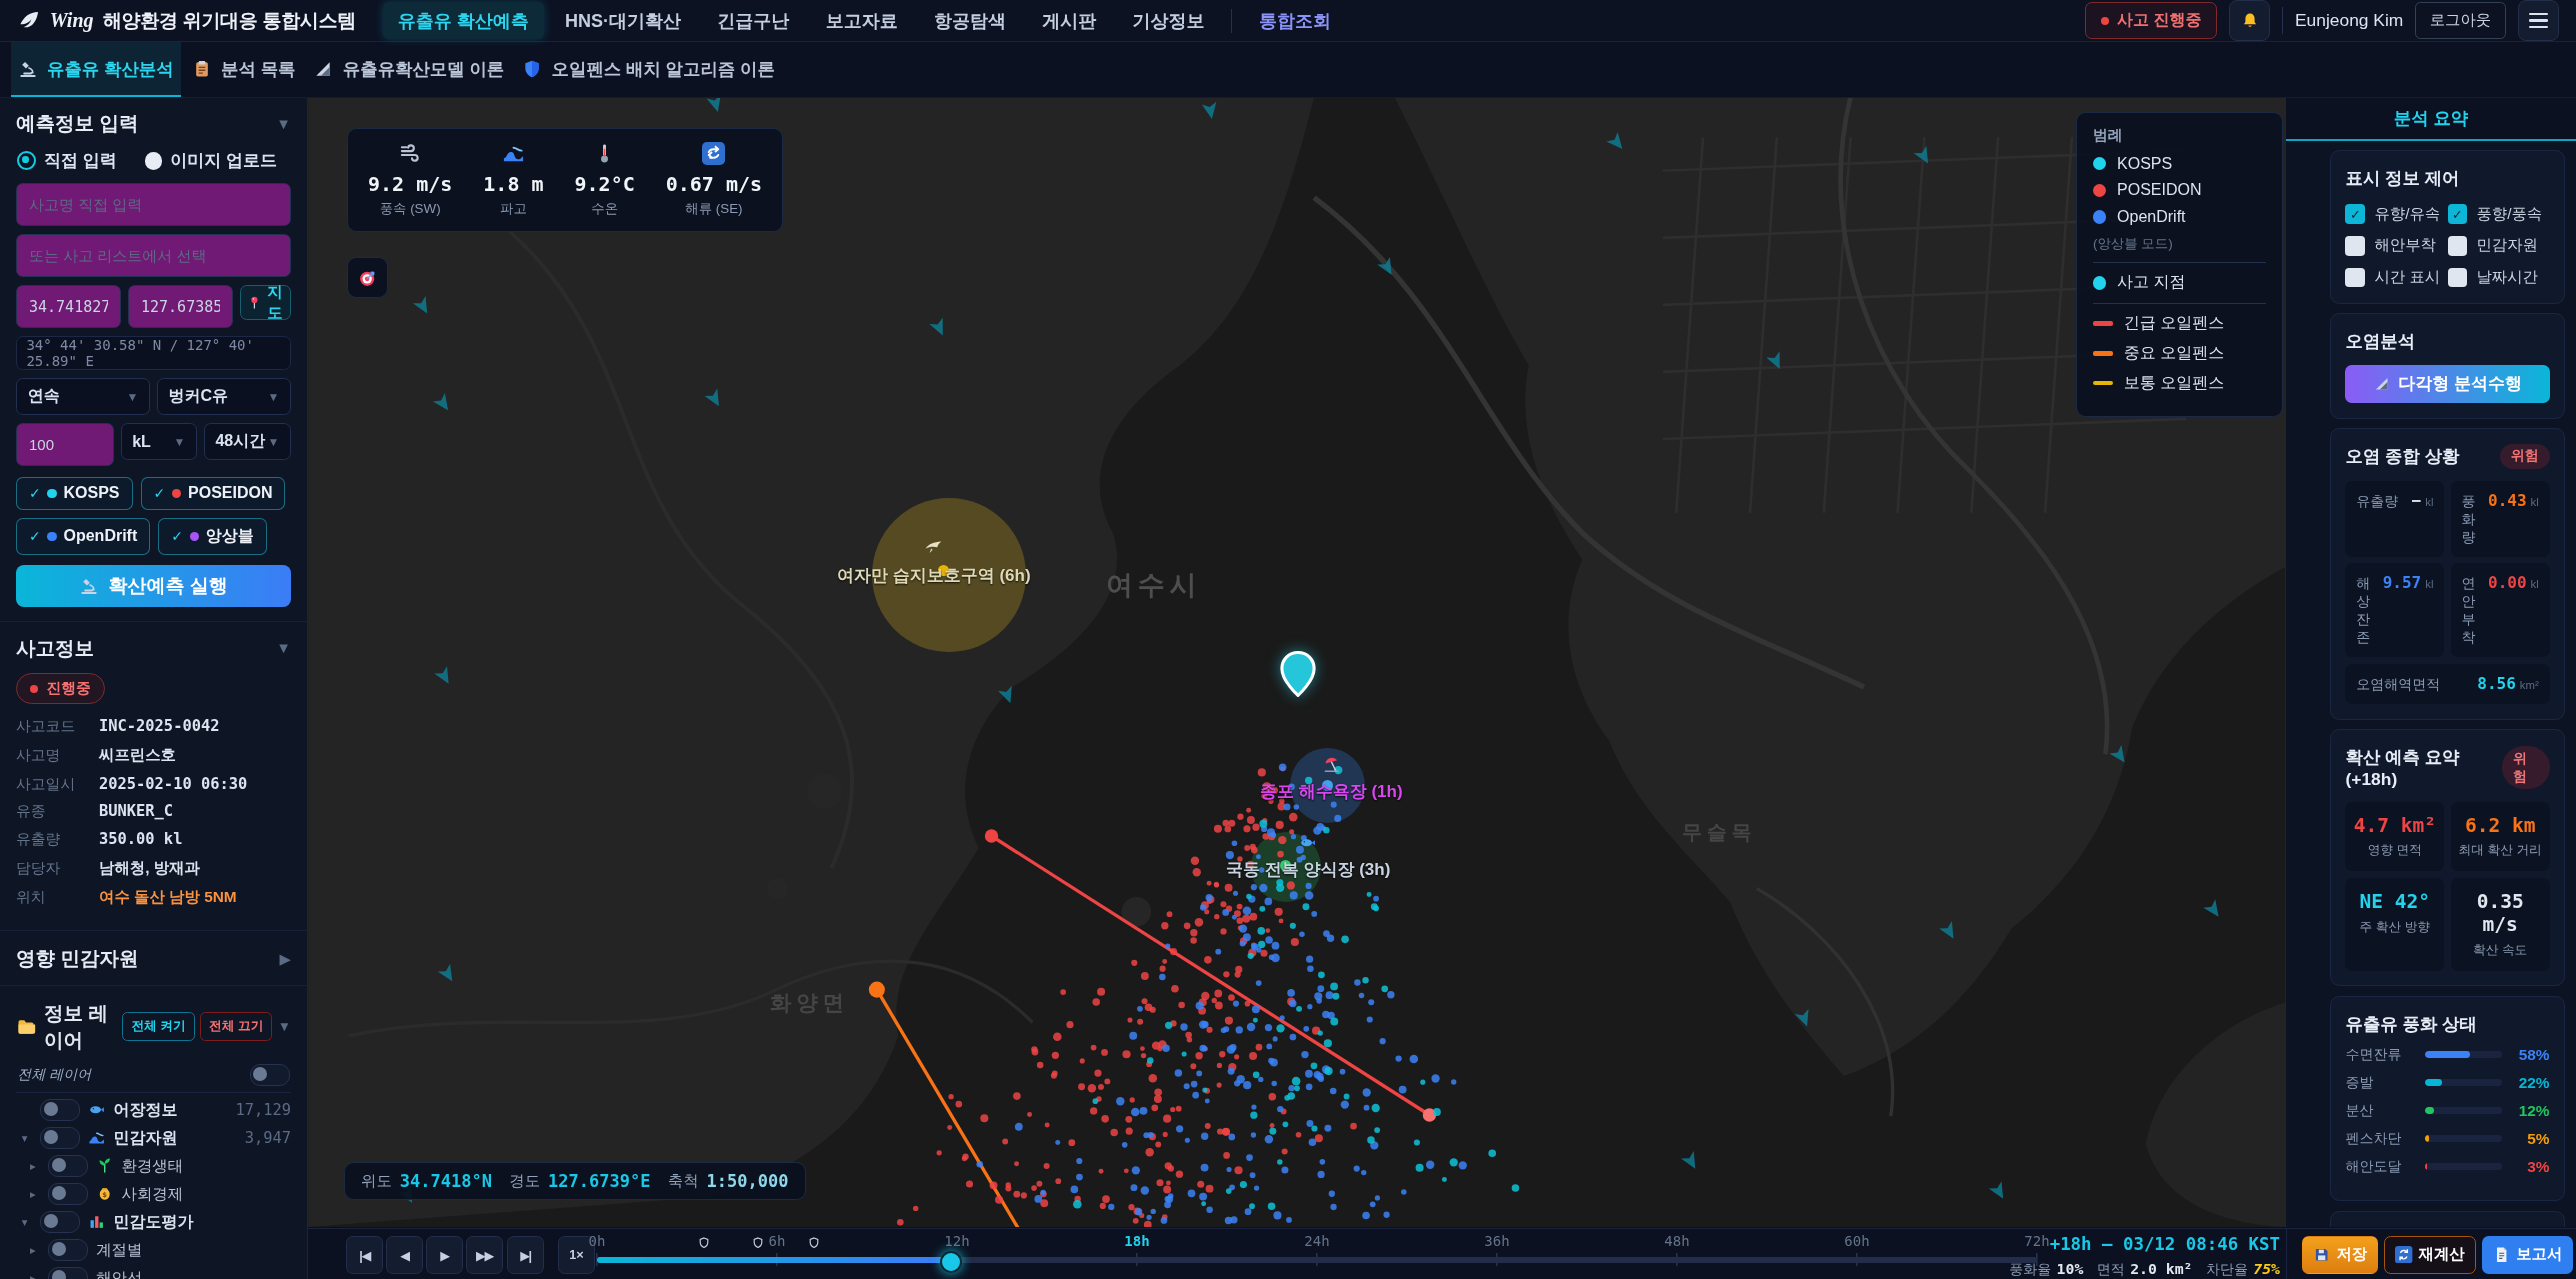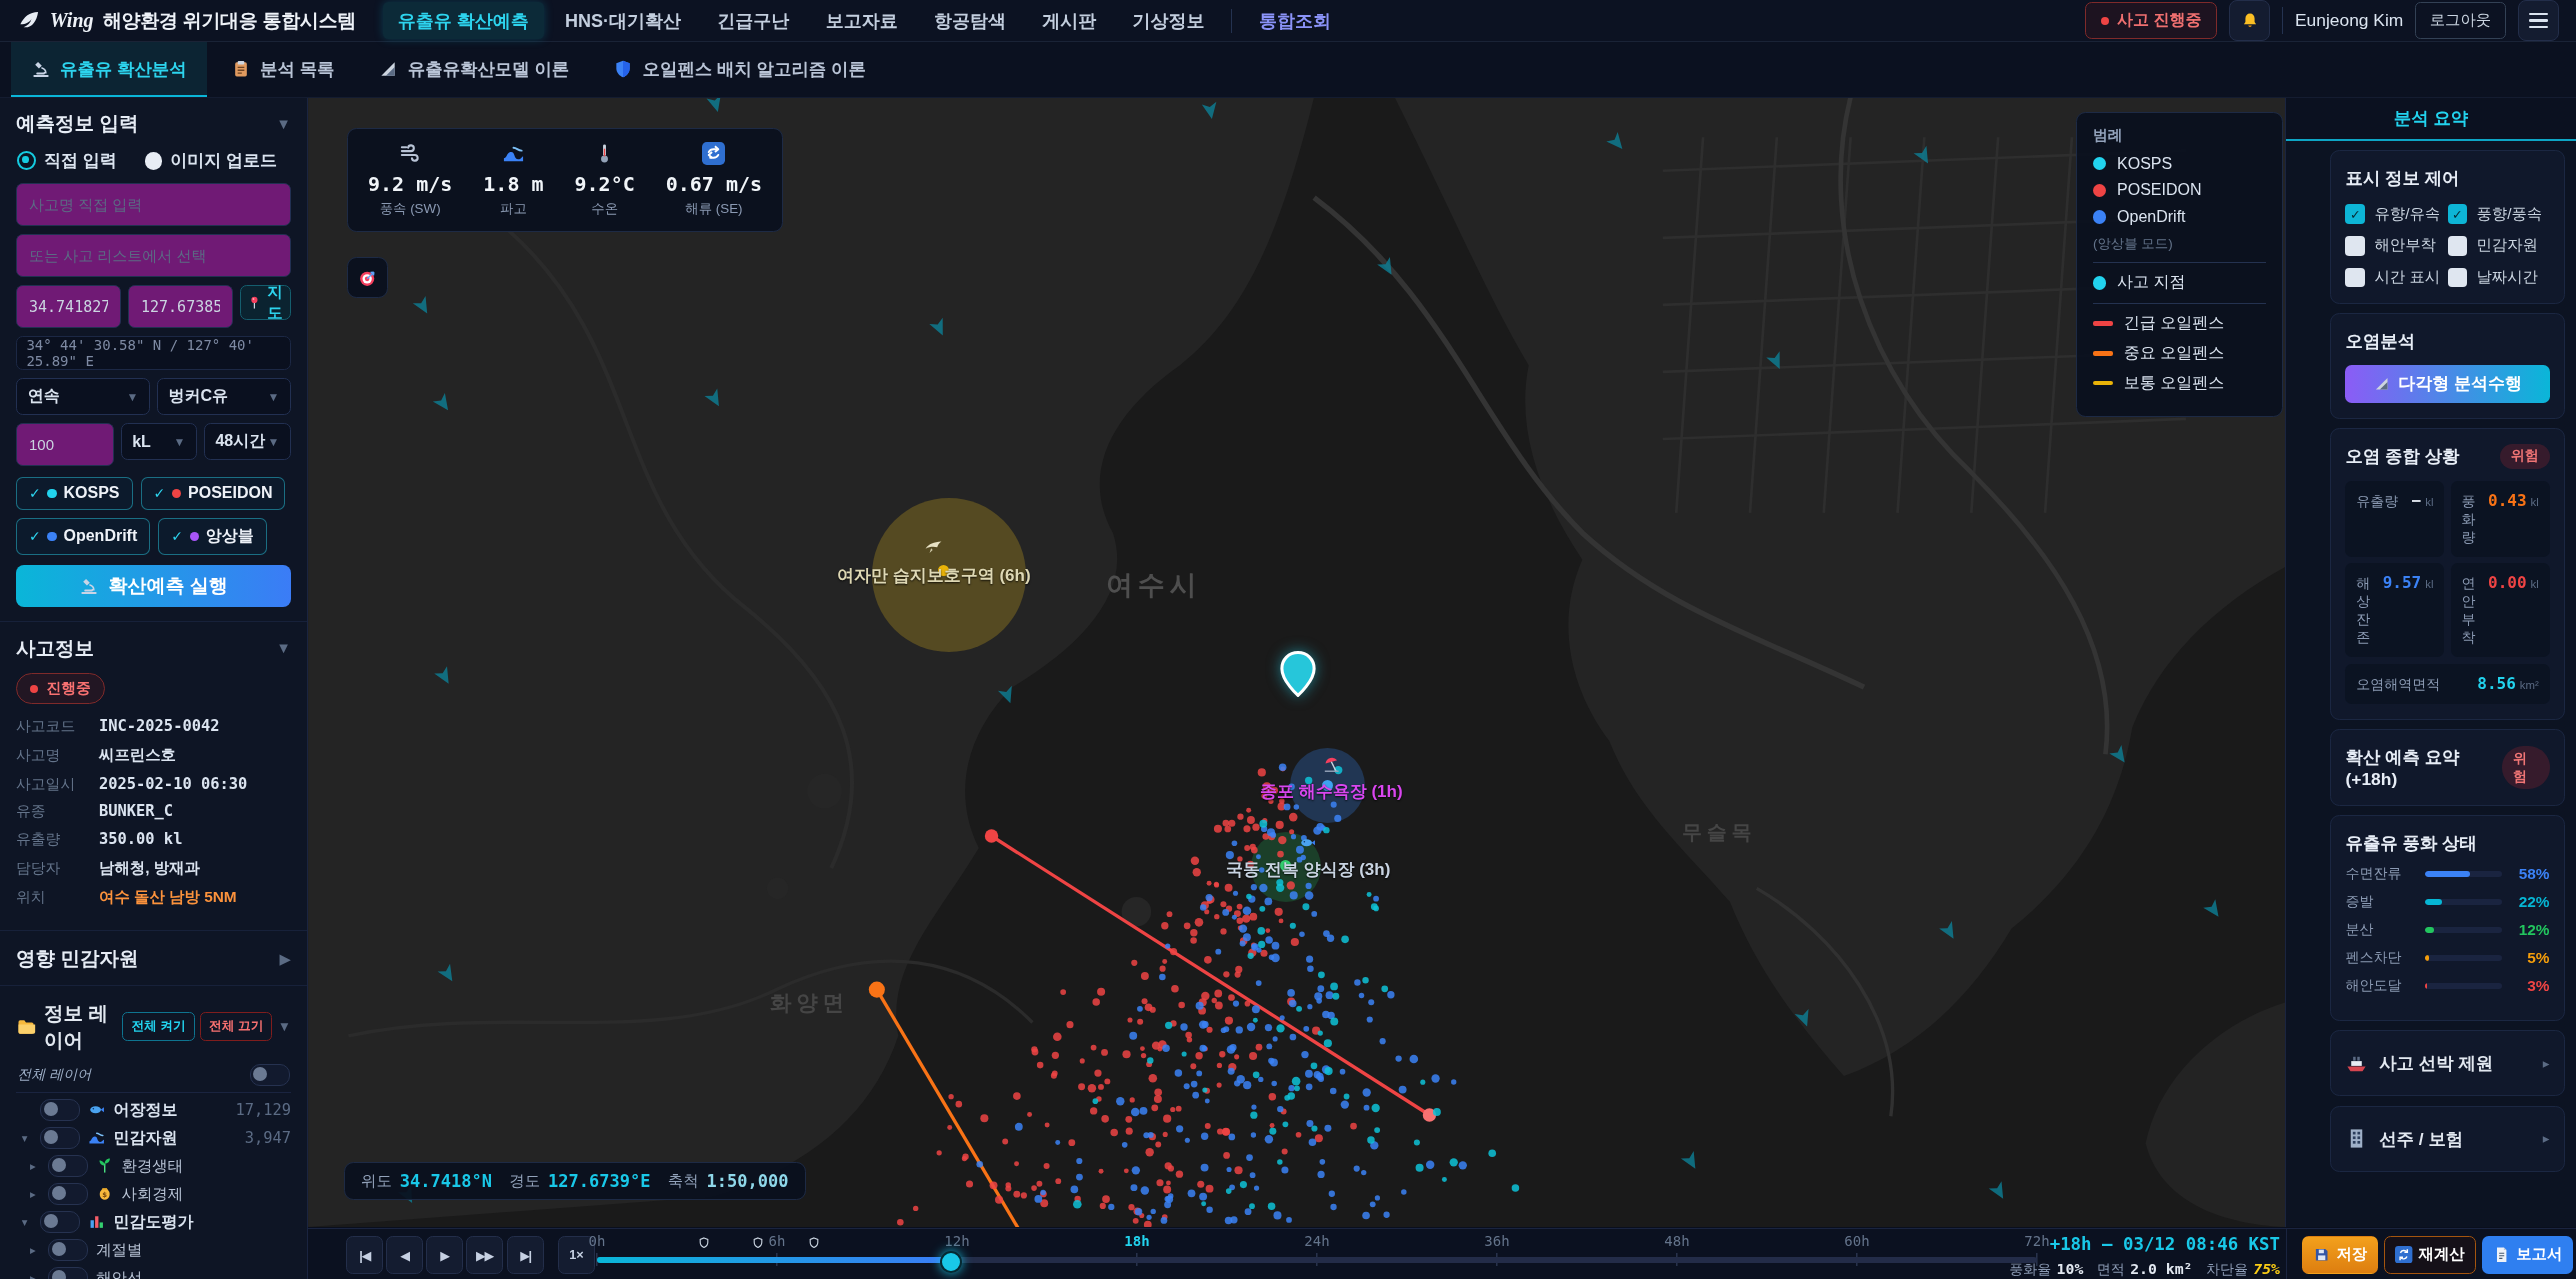--- a/index.html
+++ b/index.html
@@ -24,21 +24,21 @@
   .dot{width:8px;height:8px;border-radius:50%;display:inline-block;}
   .icon-btn{width:39px;height:39px;border-radius:8px;background:#141c30;border:0.7px solid #232e4a;display:flex;align-items:center;justify-content:center;}
   .vsep{width:0.7px;height:27px;background:#243250;}
   .user-name{font-size:17.4px;color:#dbe4f0;}
   .logout-btn{padding:6.7px 13.4px;border:0.7px solid #334155;border-radius:5.4px;color:#cbd5e1;font-size:15.4px;background:transparent;}
   .burger{display:flex;flex-direction:column;gap:4px;}
   .burger span{display:block;width:19px;height:2.3px;background:#dbe4f0;border-radius:1.3px;}
 
   
   #tabbar{position:absolute;left:0;top:42px;right:0;height:56px;background:#0b1120;border-bottom:0.7px solid #141c30;display:flex;align-items:stretch;padding:0 10.7px;box-sizing:border-box;gap:4px;z-index:40;}
-  .tab{display:flex;align-items:center;gap:9.4px;padding:0 20px;font-size:17.4px;font-weight:bold;color:#b9c4d6;border-bottom:2.7px solid transparent;box-sizing:border-box;}
+  .tab{display:flex;align-items:center;gap:9.4px;padding:0 7px;font-size:17.4px;font-weight:bold;color:#b9c4d6;border-bottom:2.7px solid transparent;box-sizing:border-box;}
   .tab.active{background:#0c2433;color:#2dd4ee;border-bottom-color:#0ab6d8;}
 
   
   #sidebar{position:absolute;left:0;top:97px;width:307px;bottom:0;background:#0e1525;border-right:0.7px solid #1a2440;overflow:hidden;z-index:30;}
   .sec{padding:13.4px 16px;border-bottom:0.7px solid #17213a;}
   .sec-h{display:flex;align-items:center;font-size:19.5px;font-weight:bold;color:#e7edf6;}
   .sec-h .caret{margin-left:auto;color:#5b6b84;font-size:14.8px;}
   .radio-row{display:flex;gap:28px;margin:12px 1.3px 10.7px;}
   .radio-opt{display:flex;align-items:center;gap:8px;font-size:17px;font-weight:bold;color:#dbe4f0;}
   .radio{width:17.4px;height:17.4px;border-radius:50%;background:#e8edf5;position:relative;}
@@ -1262,20 +1262,38 @@
               <span class="sv mono" style="color: rgb(34, 211, 238);">8.56</span>
               <span class="su">km²</span>
             </div>
           </div>
       </div>
       <div class="card">
         <div class="card-t">
           <span>확산 예측 요약 (+18h)</span>
           <span class="badge-warn">위험</span>
         </div>
+        <div id="forecast-grid">
+            <div class="fcell">
+              <div class="fv mono" style="color: rgb(239, 68, 68);">4.7 km²</div>
+              <div class="fl">영향 면적</div>
+            </div>
+            <div class="fcell">
+              <div class="fv mono" style="color: rgb(249, 115, 22);">6.2 km</div>
+              <div class="fl">최대 확산 거리</div>
+            </div>
+            <div class="fcell">
+              <div class="fv mono" style="color: rgb(34, 211, 238);">NE 42°</div>
+              <div class="fl">주 확산 방향</div>
+            </div>
+            <div class="fcell">
+              <div class="fv mono" style="color: rgb(226, 232, 240);">0.35 m/s</div>
+              <div class="fl">확산 속도</div>
+            </div>
+          </div>
       </div>
       <div class="card">
         <div class="card-t">유출유 풍화 상태</div>
         <div id="weathering-bars">
             <div class="wrow">
               <span class="wl">수면잔류</span>
               <span class="wtrack">
                 <span class="wfill" style="width: 58%; background: rgb(59, 130, 246); display: block;"></span>
               </span>
               <span class="wp" style="color: rgb(59, 130, 246);">58%</span>

